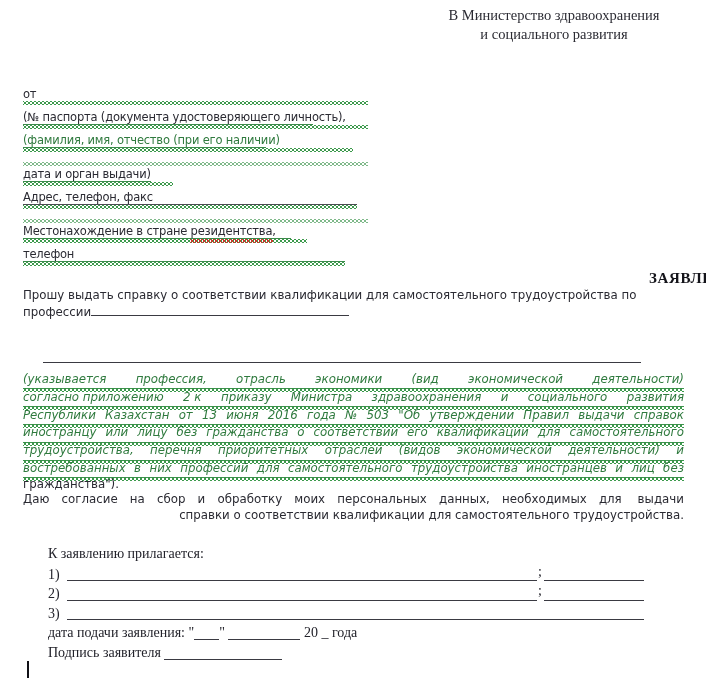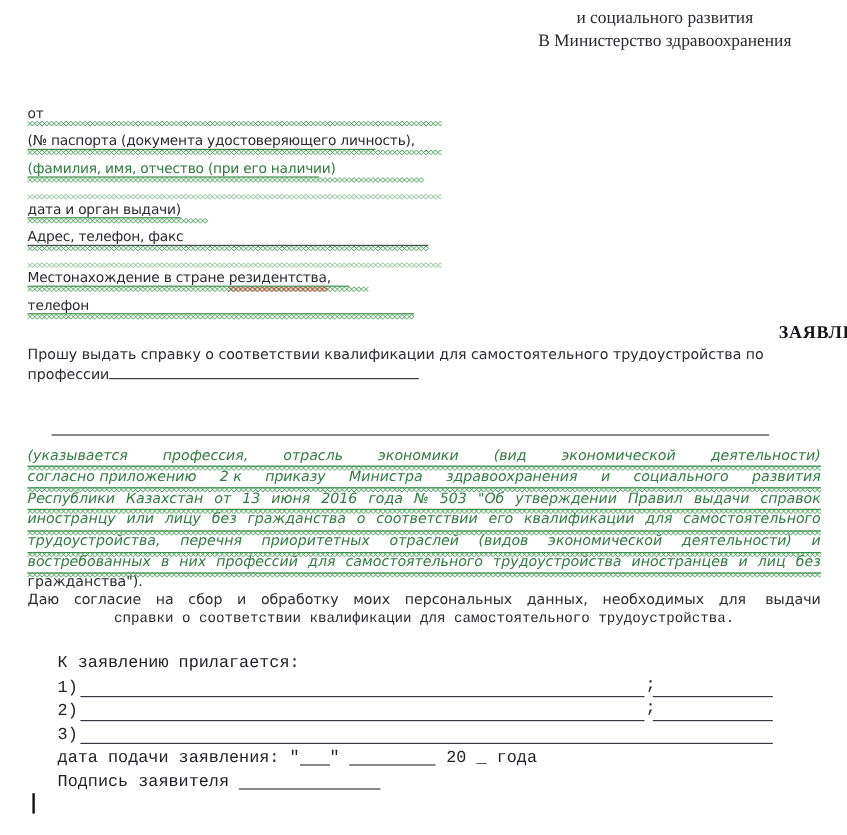--- a/index.html
+++ b/index.html
@@ -176,29 +176,29 @@
     left: 23px;
     top: 492px;
     width: 661px;
     font-family: "DejaVu Sans", "Liberation Sans", sans-serif;
     font-size: 11.8px;
     line-height: 15.5px;
     text-align: justify;
     color: #2a2a32;
   }
   .consent p { margin: 0; }
-  .consent p:last-child { text-align: center; font-family: Liberation Mono, monospace; }
+  .consent p:last-child { text-align: right; }
 
   
   .attach {
     position: absolute;
     left: 48px;
     top: 544px;
     width: 640px;
-    font-family: Liberation Mono, monospace;
+    font-family: Liberation Serif, serif;
     font-size: 14px;
     line-height: 19.5px;
     color: #22222a;
   }
   .attach .att-head { margin-bottom: 1px; }
   .att-row {
     position: relative;
     height: 19.5px;
     white-space: nowrap;
   }
@@ -229,22 +229,22 @@
     height: 17px;
     background: #111117;
   }
 </style>
 </head>
 <body>
 
 <div class="page">
 
   <div class="addressee">
+    <div>В Министерство здравоохранения</div>
     <div>и социального развития</div>
-    <div>В Министерство здравоохранения</div>
   </div>
 
   <div class="requisites">
 
     <div class="req-row">
       <span class="req-label">от</span>
       <span class="squiggle" style="left:0; width:345px; top:13px;"></span>
     </div>
 
     <div class="req-row">

